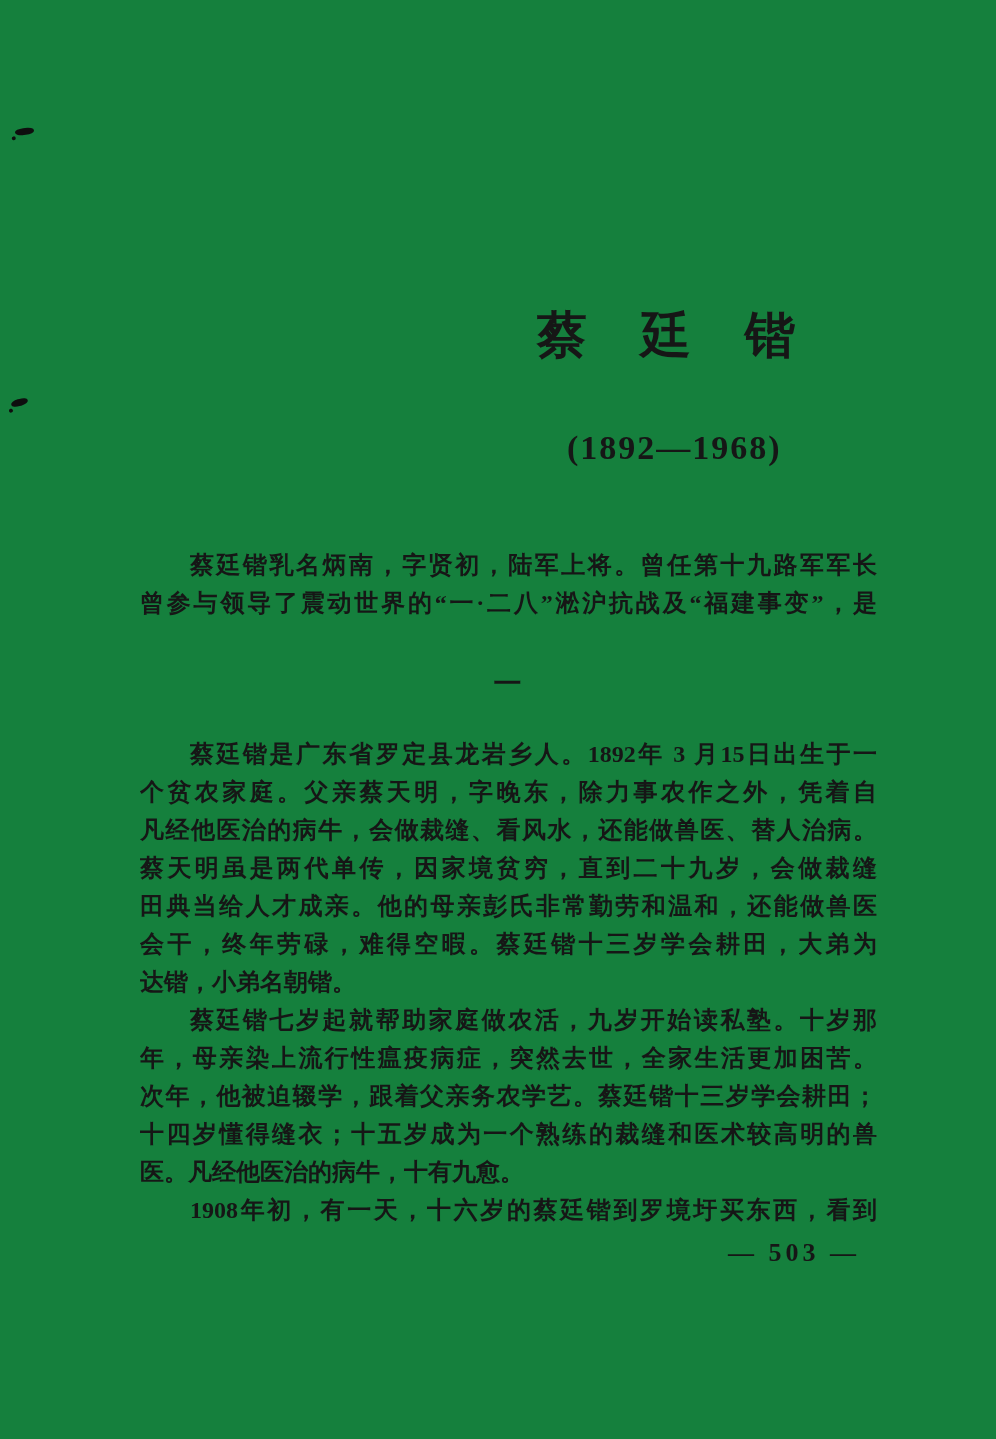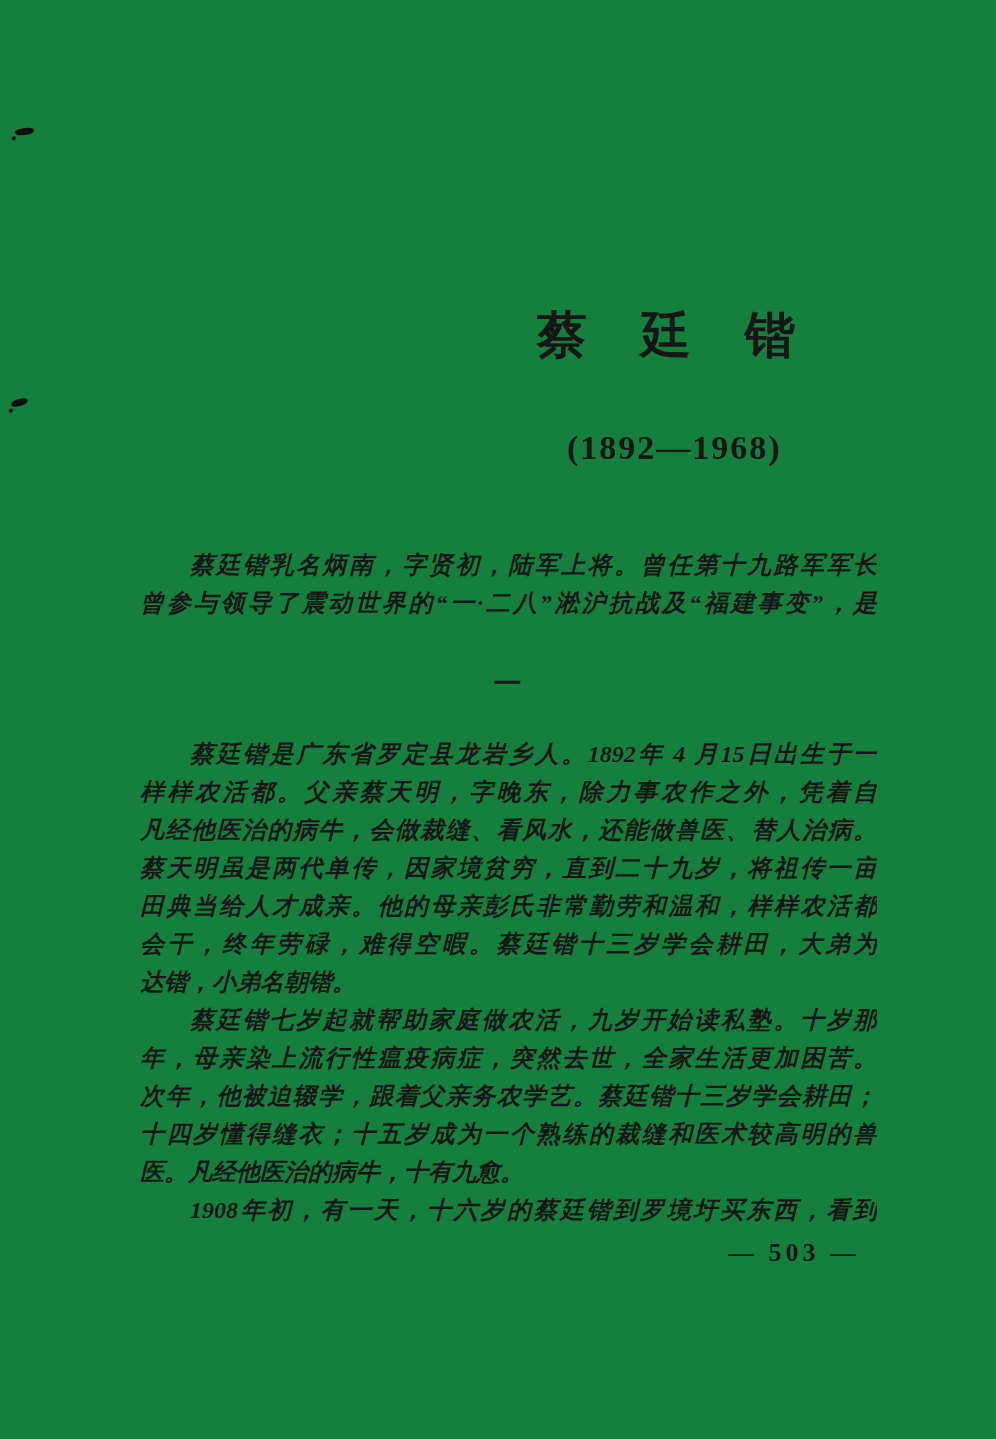--- a/index.html
+++ b/index.html
@@ -60,21 +60,20 @@
     width: 737px;
     font-size: 24px;
     line-height: 38px;
     font-weight: 600;
   }
   .line {
     height: 38px;
     overflow: hidden;
     text-align: justify;
     text-align-last: justify;
-    font-style: italic;
   }
   .line.end { text-align-last: auto; }
   .line.indent { text-indent: 50px; }
 
   .section-marker {
     margin-top: 43px;
     margin-bottom: 32px;
     height: 38px;
     text-align: center;
     text-align-last: center;
@@ -104,25 +103,25 @@
 
   <div class="doc-title">蔡廷锴</div>
   <div class="doc-years">(1892—1968)</div>
 
   <div class="body-col">
     <div class="line indent">蔡廷锴乳名炳南，字贤初，陆军上将。曾任第十九路军军长</div>
     <div class="line">曾参与领导了震动世界的“一·二八”淞沪抗战及“福建事变”，是</div>
 
     <div class="section-marker">一</div>
 
-    <div class="line indent">蔡廷锴是广东省罗定县龙岩乡人。1892年 4 月15日出生于一</div>
-    <div class="line">样样农活都。父亲蔡天明，字晚东，除力事农作之外，凭着自</div>
+    <div class="line indent">蔡廷锴是广东省罗定县龙岩乡人。1892年 3 月15日出生于一</div>
+    <div class="line">个贫农家庭。父亲蔡天明，字晚东，除力事农作之外，凭着自</div>
     <div class="line">凡经他医治的病牛，会做裁缝、看风水，还能做兽医、替人治病。</div>
-    <div class="line">蔡天明虽是两代单传，因家境贫穷，直到二十九岁，将祖传一亩</div>
-    <div class="line">田典当给人才成亲。他的母亲彭氏非常勤劳和温和，样样农活都</div>
+    <div class="line">蔡天明虽是两代单传，因家境贫穷，直到二十九岁，会做裁缝</div>
+    <div class="line">田典当给人才成亲。他的母亲彭氏非常勤劳和温和，还能做兽医</div>
     <div class="line">会干，终年劳碌，难得空暇。蔡廷锴十三岁学会耕田，大弟为</div>
     <div class="line end">达锴，小弟名朝锴。</div>
 
     <div class="line indent">蔡廷锴七岁起就帮助家庭做农活，九岁开始读私塾。十岁那</div>
     <div class="line">年，母亲染上流行性瘟疫病症，突然去世，全家生活更加困苦。</div>
     <div class="line">次年，他被迫辍学，跟着父亲务农学艺。蔡廷锴十三岁学会耕田；</div>
     <div class="line">十四岁懂得缝衣；十五岁成为一个熟练的裁缝和医术较高明的兽</div>
     <div class="line end">医。凡经他医治的病牛，十有九愈。</div>
 
     <div class="line indent">1908年初，有一天，十六岁的蔡廷锴到罗境圩买东西，看到</div>

